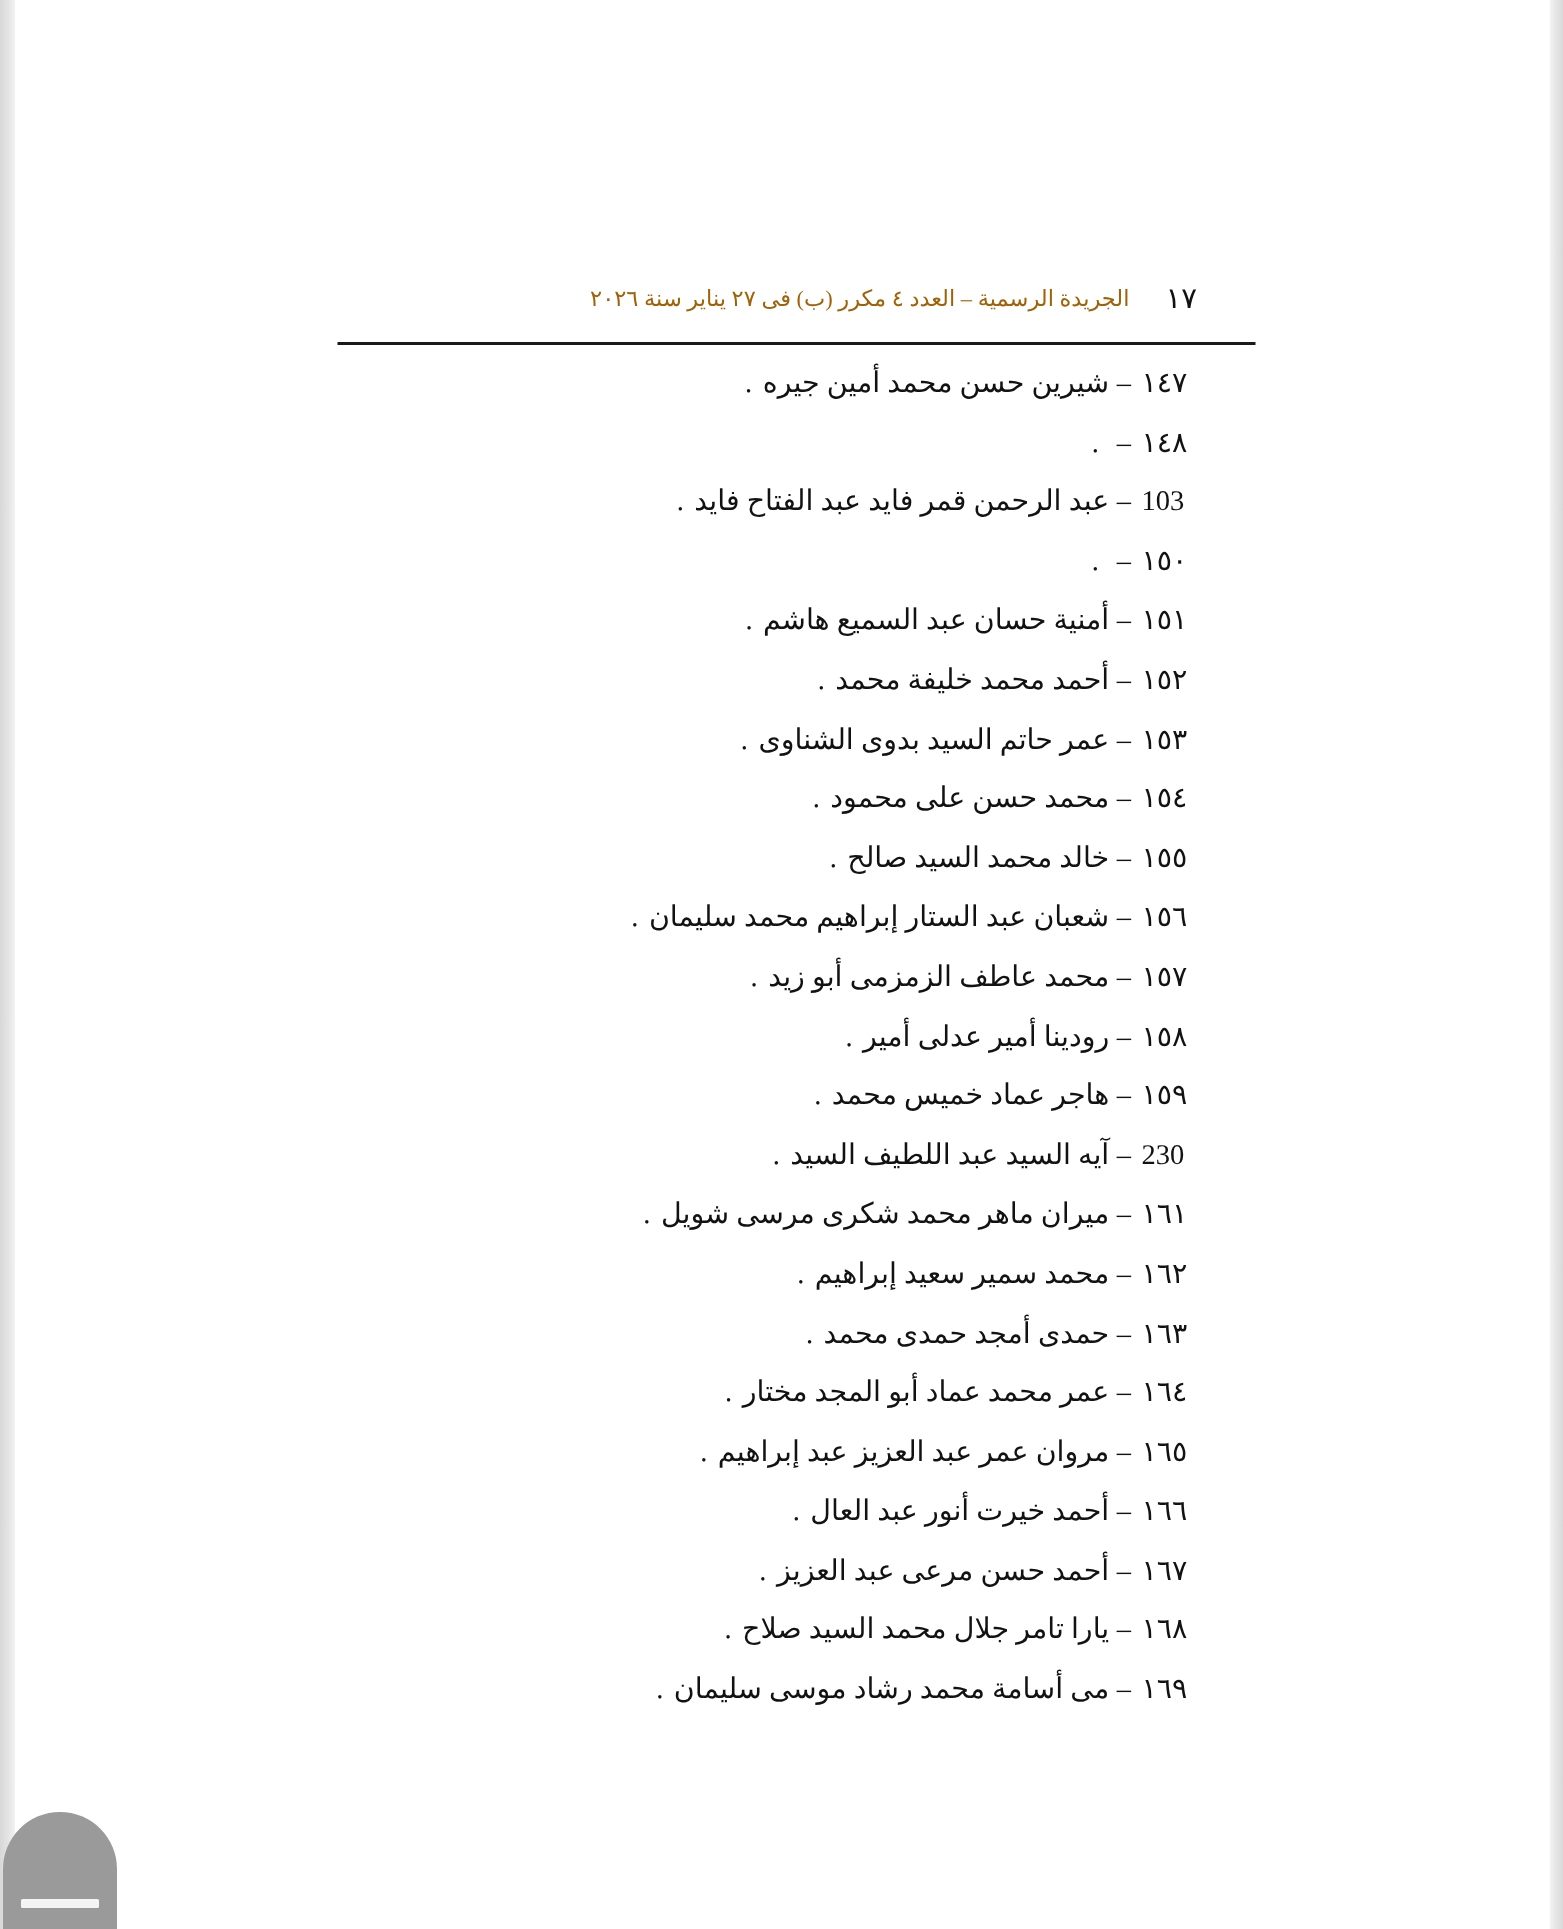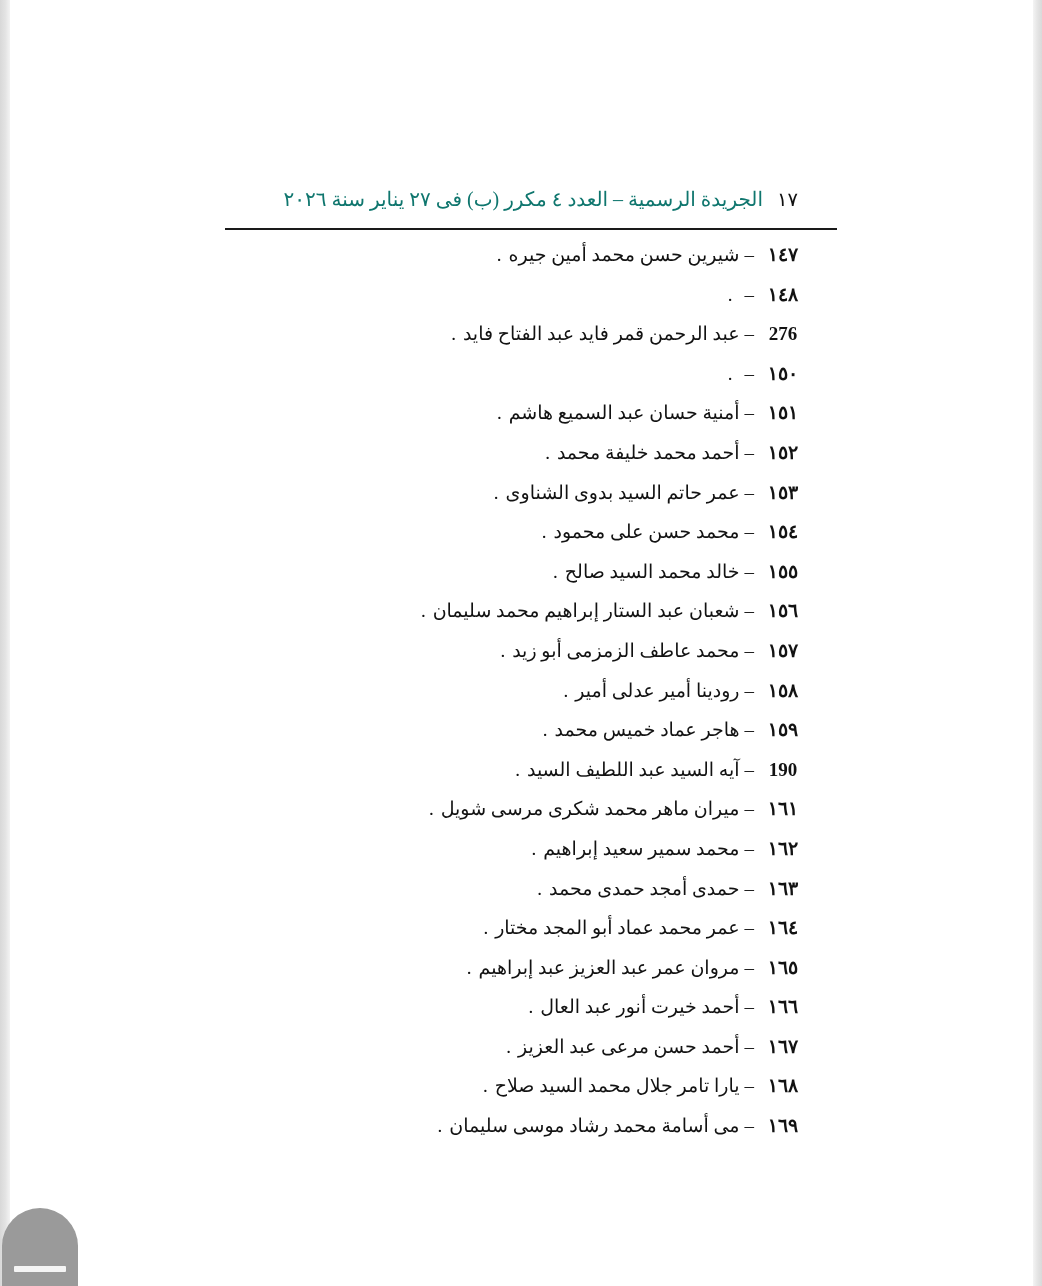--- a/index.html
+++ b/index.html
@@ -49,32 +49,32 @@
     top: 182px;
     height: 34px;
     display: flex;
     align-items: center;
     direction: rtl;
   }
 
   .header-title {
     flex: 1 1 auto;
     text-align: right;
-    font-size: 20px;
-    color: #0f766e;
+    font-size: 15px;
+    color: #a16207;
     letter-spacing: 0.1px;
     white-space: nowrap;
   }
 
   .header-page-number {
     flex: 0 0 auto;
     font-size: 19.5px;
     color: #111111;
     text-align: left;
-    padding-left: 14px;
+    padding-left: 24px;
     min-width: 60px;
   }
 
   .header-rule {
     position: absolute;
     left: 215px;
     width: 612px;
     top: 228px;
     height: 2px;
     background: #1a1a1a;
@@ -99,23 +99,22 @@
     justify-content: flex-start;
     height: 39.6px;
     font-size: 19px;
     color: #121212;
     white-space: nowrap;
   }
 
   .row-index {
     flex: 0 0 auto;
     width: 44px;
-    text-align: center;
+    text-align: left;
     direction: rtl;
-    font-weight: bold;
   }
 
   .row-dash {
     flex: 0 0 auto;
     padding: 0 7px 0 5px;
   }
 
   .row-name {
     flex: 0 0 auto;
     text-align: right;
@@ -172,21 +171,21 @@
           <span class="row-dash">–</span>
           <span class="row-name">شيرين حسن محمد أمين جيره</span>
           <span class="row-terminator">.</span>
         </li>
         <li class="name-row">
           <span class="row-index">١٤٨</span>
           <span class="row-dash">–</span>
           <span class="row-terminator">.</span>
         </li>
         <li class="name-row">
-          <span class="row-index">276</span>
+          <span class="row-index">103</span>
           <span class="row-dash">–</span>
           <span class="row-name">عبد الرحمن قمر فايد عبد الفتاح فايد</span>
           <span class="row-terminator">.</span>
         </li>
         <li class="name-row">
           <span class="row-index">١٥٠</span>
           <span class="row-dash">–</span>
           <span class="row-terminator">.</span>
         </li>
         <li class="name-row">
@@ -237,21 +236,21 @@
           <span class="row-name">رودينا أمير عدلى أمير</span>
           <span class="row-terminator">.</span>
         </li>
         <li class="name-row">
           <span class="row-index">١٥٩</span>
           <span class="row-dash">–</span>
           <span class="row-name">هاجر عماد خميس محمد</span>
           <span class="row-terminator">.</span>
         </li>
         <li class="name-row">
-          <span class="row-index">190</span>
+          <span class="row-index">230</span>
           <span class="row-dash">–</span>
           <span class="row-name">آيه السيد عبد اللطيف السيد</span>
           <span class="row-terminator">.</span>
         </li>
         <li class="name-row">
           <span class="row-index">١٦١</span>
           <span class="row-dash">–</span>
           <span class="row-name">ميران ماهر محمد شكرى مرسى شويل</span>
           <span class="row-terminator">.</span>
         </li>

